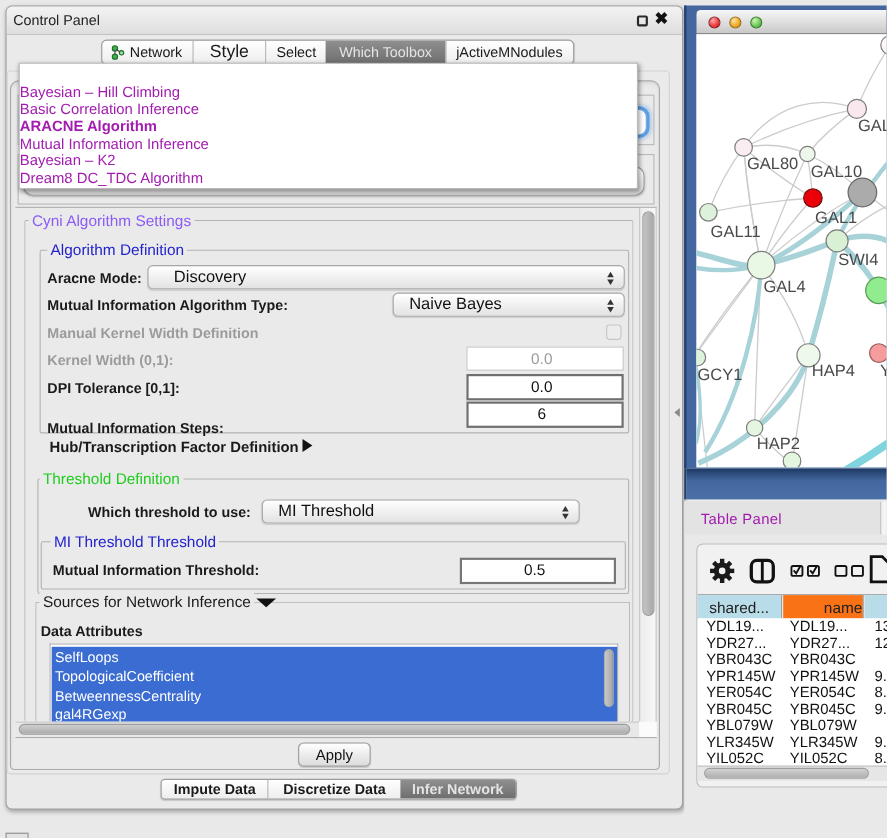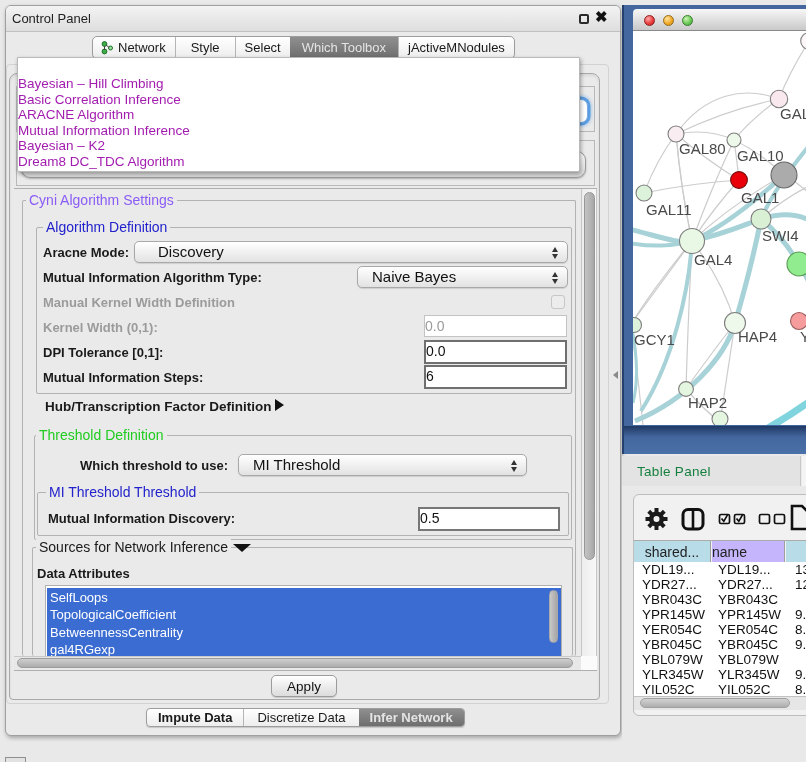--- a/index.html
+++ b/index.html
@@ -1,44 +1,44 @@
 <!DOCTYPE html>
 <html><head><meta charset="utf-8"><style>
 *{margin:0;padding:0;box-sizing:border-box}
 html,body{width:806px;height:762px;overflow:hidden;background:#e9e9e9;font-family:"Liberation Sans",sans-serif}
 .abs{position:absolute}
-.b{font-weight:normal}
+.b{font-weight:bold}
 .lbl{font-size:13px;font-weight:bold;color:#1a1a1a;white-space:nowrap}
 .dis{color:#9b9b9b}
 .combo{position:absolute;border:1px solid #a8a8a8;border-radius:5px;background:linear-gradient(#ffffff,#f2f2f2 45%,#e2e2e2);box-shadow:0 1px 1px rgba(0,0,0,.12);font-size:15px;color:#111;line-height:20px;white-space:nowrap}
 .spin{position:absolute;right:7px;top:4px;width:9px;height:14px}
 .spin:before{content:"";position:absolute;left:1px;top:1px;border-left:3.5px solid transparent;border-right:3.5px solid transparent;border-bottom:5px solid #333}
 .spin:after{content:"";position:absolute;left:1px;bottom:1px;border-left:3.5px solid transparent;border-right:3.5px solid transparent;border-top:5px solid #333}
-.fld{position:absolute;background:#fff;font-size:14px;color:#111;text-align:left;line-height:20px;padding-right:6px}
+.fld{position:absolute;background:#fff;font-size:14px;color:#111;text-align:center;line-height:20px;padding-right:6px}
 .fs{position:absolute;border:1px solid #b2b2b2;border-radius:2px}
 .leg{position:absolute;background:#eaeaea;padding:0 3px;font-size:14px;white-space:nowrap}
 </style></head><body>
 
 <div class="abs" style="left:5px;top:5px;width:616px;height:731px;background:#eaeaea;border:1px solid #9f9f9f;border-radius:6px;box-shadow:1px 2px 4px rgba(0,0,0,.3)"></div>
 <div class="abs" style="left:6px;top:6px;width:614px;height:26px;background:linear-gradient(#f3f3f3,#dedede);border-bottom:1px solid #c0c0c0;border-radius:5px 5px 0 0"></div>
 <div class="abs" style="left:12px;top:11px;font-size:13px;color:#222">Control Panel</div>
 <div class="abs" style="left:579px;top:14px;width:10px;height:10px;border:2px solid #2a2a2a;border-radius:2px"></div>
 <div class="abs" style="left:595px;top:8px;font-size:15px;font-weight:bold;color:#111">✖</div>
 
 <div class="abs" style="left:92px;top:36px;height:23px;display:flex;border:1px solid #9d9d9d;border-radius:5px;overflow:hidden;background:linear-gradient(#ffffff,#ededed);box-shadow:0 1px 1px rgba(0,0,0,.15)">
  <div style="padding:0 9px 0 8px;font-size:13px;color:#1a1a1a;line-height:22px;display:flex;align-items:center">
    <svg width="13" height="14" style="margin-right:4px" viewBox="0 0 13 14">
         <circle cx="3.5" cy="3" r="2.4" fill="#3fae49" stroke="#1c7026" stroke-width="1"></circle>
         <circle cx="3.5" cy="10.5" r="2.4" fill="#3fae49" stroke="#1c7026" stroke-width="1"></circle>
         <circle cx="9.5" cy="7" r="2" fill="#9adba0" stroke="#1c7026" stroke-width="1"></circle>
         <path d="M3.5 5 L3.5 9 M5 4 L8 6.3" stroke="#444" stroke-width="1" fill="none"></path>
       </svg>
    Network</div>
  <div style="width:1px;background:#b5b5b5"></div>
- <div style="padding:0 15px;font-size:13px;color:#1a1a1a;line-height:22px">Style</div>
+ <div style="padding:0 15px;font-size:16px;color:#1a1a1a;line-height:22px">Style</div>
  <div style="width:1px;background:#b5b5b5"></div>
  <div style="padding:0 9px;font-size:13px;color:#1a1a1a;line-height:22px">Select</div>
  <div style="padding:0 12px;font-size:13px;color:#e4e4e4;line-height:22px;background:linear-gradient(#8f8f8f,#6e6e6e)">Which Toolbox</div>
  <div style="width:1px;background:#b5b5b5"></div>
  <div style="padding:0 9px;font-size:13px;color:#1a1a1a;line-height:22px">jActiveMNodules</div>
 </div>
 
 <div class="abs" style="left:6px;top:64px;width:603px;height:640px;border:1px solid #d2d2d2;border-radius:4px"></div>
 <div class="abs" style="left:9px;top:73px;width:591px;height:627px;border:1px solid #a9a9a9;border-radius:8px 8px 4px 4px;background:#eaeaea;box-shadow:inset 0 2px 3px rgba(0,0,0,.08)"></div>
 
@@ -65,49 +65,49 @@
 <div class="lbl abs" style="left:43px;top:245px">Aracne Mode:</div>
 <div class="combo" style="left:134px;top:241px;width:434px;height:22px;padding-left:23px">Discovery<span class="spin"></span></div>
 <div class="lbl abs" style="left:43px;top:270px">Mutual Information Algorithm Type:</div>
 <div class="combo" style="left:357px;top:266px;width:211px;height:22px;padding-left:14px">Naive Bayes<span class="spin"></span></div>
 <div class="lbl abs dis" style="left:43px;top:295px">Manual Kernel Width Definition</div>
 <div class="abs" style="left:551px;top:295px;width:14px;height:14px;border:1px solid #c6c6c6;border-radius:3px;background:#ececec"></div>
 <div class="lbl abs dis" style="left:43px;top:320px">Kernel Width (0,1):</div>
 <div class="fld" style="left:424px;top:315px;width:143px;height:22px;border:1px solid #c3c3c3;color:#9b9b9b">0.0</div>
 <div class="lbl abs" style="left:43px;top:345px">DPI Tolerance [0,1]:</div>
 <div class="fld" style="left:424px;top:340px;width:143px;height:24px;border:2px solid #6f6f6f;line-height:19px">0.0</div>
-<div class="lbl abs" style="left:43px;top:370px">Mutual Information Steps:</div>
+<div class="lbl abs" style="left:43px;top:382px">Mutual Information Steps:</div>
 <div class="fld" style="left:424px;top:365px;width:143px;height:24px;border:2px solid #6f6f6f;line-height:19px">6</div>
 
 <div class="lbl abs" style="left:45px;top:399px;font-size:13.5px">Hub/Transcription Factor Definition</div>
 <div class="abs" style="left:275px;top:399px;width:0;height:0;border-top:6px solid transparent;border-bottom:6px solid transparent;border-left:9px solid #111"></div>
 
 <div class="fs" style="left:34px;top:435px;width:538px;height:105px"></div>
 <div class="leg" style="left:36px;top:427px;color:#1fcc1f">Threshold Definition</div>
 <div class="lbl abs" style="left:80px;top:458px">Which threshold to use:</div>
 <div class="combo" style="left:238px;top:454px;width:289px;height:22px;padding-left:14px">MI Threshold<span class="spin"></span></div>
 <div class="fs" style="left:37px;top:492px;width:532px;height:44px"></div>
 <div class="leg" style="left:46px;top:484px;color:#2222cc;background:#eaeaea">MI Threshold Threshold</div>
-<div class="lbl abs" style="left:48px;top:511px">Mutual Information Discovery:</div>
+<div class="lbl abs" style="left:48px;top:511px">Mutual Information Threshold:</div>
 <div class="fld" style="left:418px;top:507px;width:142px;height:24px;border:2px solid #777;line-height:19px">0.5</div>
 
 <div class="fs" style="left:32px;top:547px;width:541px;height:109px;border-bottom:none"></div>
 <div class="leg" style="left:36px;top:539px;color:#1a1a1a">Sources for Network Inference</div>
 <div class="abs" style="left:233px;top:544px;width:0;height:0;border-left:9px solid transparent;border-right:9px solid transparent;border-top:8.5px solid #111"></div>
 <div class="lbl abs" style="left:37px;top:566px">Data Attributes</div>
 <div class="abs" style="left:45px;top:585px;width:517px;height:71px;border:1px solid #b0b0b0;border-bottom:none;background:#fff;overflow:hidden">
   <div style="position:absolute;left:1px;top:2px;width:552px;height:70px;background:#3b6cd1;color:#fff;font-size:13px;line-height:17.3px;padding:1px 0 0 3px">SelfLoops<br>TopologicalCoefficient<br>BetweennessCentrality<br>gal4RGexp</div>
   <div style="position:absolute;left:503px;top:4px;width:9px;height:53px;border-radius:5px;background:linear-gradient(90deg,#c8c8c8,#a6a6a6);border:1px solid #a9a9a9"></div>
 </div>
 
 <div class="abs" style="left:271px;top:675px;width:66px;height:22px;border:1px solid #9c9c9c;border-radius:5px;background:linear-gradient(#ffffff,#e9e9e9 60%,#dcdcdc);box-shadow:0 1px 1px rgba(0,0,0,.15);font-size:13.5px;color:#111;text-align:center;line-height:21px">Apply</div>
 <div class="abs" style="left:146px;top:708px;height:19px;display:flex;border:1px solid #9d9d9d;border-radius:4px;overflow:hidden;background:linear-gradient(#ffffff,#ededed);box-shadow:0 1px 1px rgba(0,0,0,.15)">
  <div style="padding:0 11px;font-size:13px;font-weight:bold;color:#1a1a1a;line-height:18px">Impute Data</div>
  <div style="width:1px;background:#b5b5b5"></div>
- <div style="padding:0 13px;font-size:13px;font-weight:normal;color:#1a1a1a;line-height:18px">Discretize Data</div>
+ <div style="padding:0 13px;font-size:13px;font-weight:bold;color:#1a1a1a;line-height:18px">Discretize Data</div>
  <div style="padding:0 11px;font-size:13px;font-weight:bold;color:#e4e4e4;line-height:18px;background:linear-gradient(#8f8f8f,#6e6e6e)">Infer Network</div>
 </div>
 
 <div class="abs" style="left:5px;top:757px;width:21px;height:12px;border:1.5px solid #8f8f8f;background:#e2e2e2"></div>
 
 <div class="abs" style="left:17px;top:57px;width:563px;height:115px;background:#fff;border:1px solid #b9b9b9;border-radius:0 0 2px 2px;box-shadow:1px 2px 4px rgba(0,0,0,.35);overflow:hidden">
   <div style="position:absolute;left:0px;top:18px;font-size:13.5px;color:#a21caf;line-height:15.5px;white-space:nowrap">Bayesian – Hill Climbing<br>Basic Correlation Inference<br><span class="b">ARACNE Algorithm</span><br>Mutual Information Inference<br>Bayesian – K2<br>Dream8 DC_TDC Algorithm</div>
 </div>
 
 <div class="abs" style="left:622px;top:5px;width:184px;height:421px;background:#44679f;border-left:2px solid #24406f"></div>
@@ -186,21 +186,21 @@
     <text x="105" y="311">HAP4</text>
     <text x="167" y="311">Y</text>
     <text x="55" y="377">HAP2</text>
   </g>
 </svg>
 </div>
 
 <div class="abs" style="left:622px;top:456px;width:184px;height:306px;background:#e9e9e9"></div>
 <div class="abs" style="left:622px;top:456px;width:179px;height:30px;background:#e3e3e3;border-right:1px solid #c8c8c8"></div>
 <div class="abs" style="left:802px;top:456px;width:4px;height:30px;background:#f4f4f4"></div>
-<div class="abs" style="left:637px;top:464px;font-size:13.5px;color:#15803d;letter-spacing:.3px">Table Panel</div>
+<div class="abs" style="left:637px;top:464px;font-size:13.5px;color:#a21caf;letter-spacing:.3px">Table Panel</div>
 <div class="abs" style="left:633px;top:494px;width:195px;height:222px;background:#f1f1f1;border:1px solid #bdbdbd;border-radius:6px;overflow:hidden">
   <svg width="179" height="221" style="position:absolute;left:0;top:0">
 
     <g transform="translate(22.5,24)" fill="#1a1a1a">
       <g>
           <rect x="-2" y="-11" width="4" height="5.5"></rect>
         </g>
       <g transform="rotate(45)">
           <rect x="-2" y="-11" width="4" height="5.5"></rect>
         </g>
@@ -235,21 +235,21 @@
     <path d="M102.5 23.5 l2.3 2.8 l3.7-6.5" stroke="#111" stroke-width="1.7" fill="none"></path>
 
     <rect x="125.5" y="19.5" width="10" height="9" rx="1.5" fill="none" stroke="#111" stroke-width="1.7"></rect>
     <rect x="140.5" y="19.5" width="10" height="9" rx="1.5" fill="none" stroke="#111" stroke-width="1.7"></rect>
 
     <path d="M158,11 h10 l7,7 v16 h-17 z" fill="none" stroke="#111" stroke-width="2.6"></path>
   </svg>
 
   <div style="position:absolute;left:0;top:45px;width:195px;height:23px;border-top:1px solid #ababab;border-bottom:1px solid #8f8f8f;font-size:14px;color:#222">
     <div style="position:absolute;left:0;top:0;width:77px;height:22px;background:#b9dce9;border-right:1px solid #9f9f9f;text-align:center;line-height:22px">shared...</div>
-    <div style="position:absolute;left:78px;top:0;width:73px;height:22px;background:#c4b5fd;border-right:1px solid #9f9f9f;text-align:left;line-height:22px">name</div>
+    <div style="position:absolute;left:78px;top:0;width:73px;height:22px;background:#f97316;border-right:1px solid #9f9f9f;text-align:right;line-height:22px">name</div>
     <div style="position:absolute;left:152px;top:0;width:43px;height:22px;background:#b9dce9"></div>
   </div>
 
   <div style="position:absolute;left:0;top:67px;width:195px;height:134px;background:#fff;font-size:13.5px;color:#111;line-height:15px;overflow:hidden">
     <div style="position:absolute;left:8px;top:0;white-space:pre">YDL19...
 YDR27...
 YBR043C
 YPR145W
 YER054C
 YBR045C

